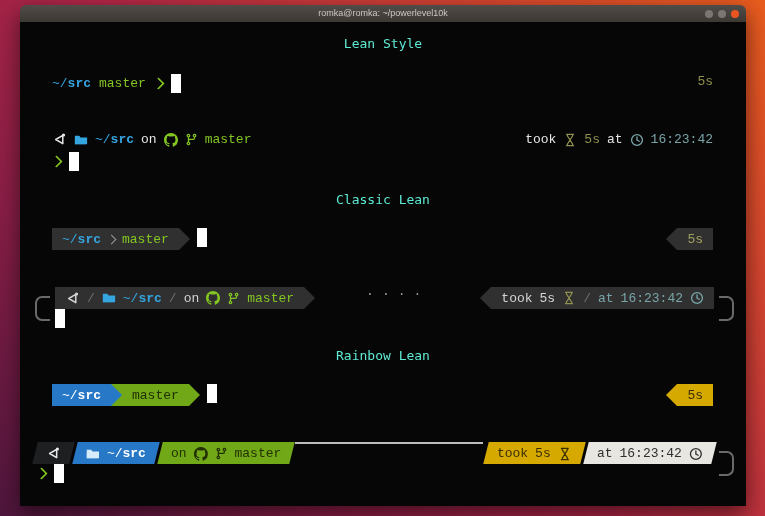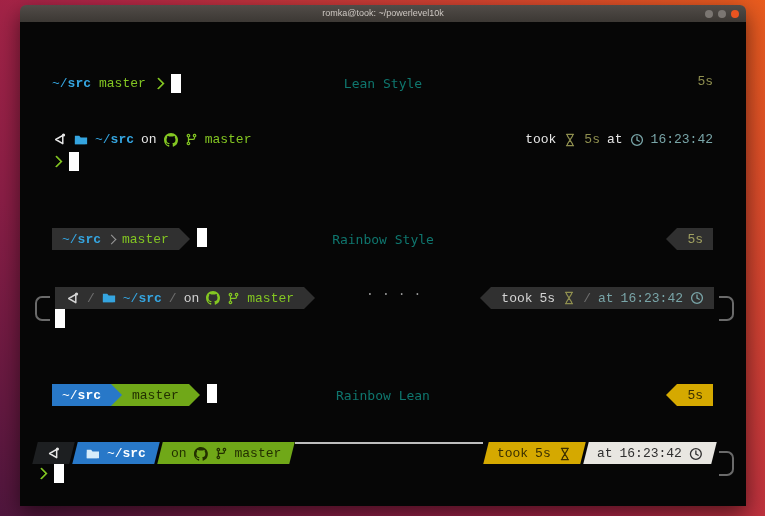--- a/index.html
+++ b/index.html
@@ -10,21 +10,21 @@
   .window{position:absolute;left:20px;top:5px;width:726px;height:501px;
        border-radius:6px 6px 0 0;box-shadow:0 8px 22px rgba(0,0,0,.55);}
   .titlebar{height:17px;background:linear-gradient(#514c48,#3c3834);
        border-radius:6px 6px 0 0;display:flex;align-items:center;justify-content:center;position:relative;}
   .title{font-family:"Liberation Sans",sans-serif;font-size:9px;color:#cdc7c2;line-height:17px;}
   .winbtns{position:absolute;right:7px;top:50%;transform:translateY(-50%);display:flex;gap:5px;}
   .wbtn{width:8px;height:8px;border-radius:50%;background:#7b7672;}
   .wbtn.close{background:#e95420;}
   .terminal{position:absolute;left:0;right:0;top:17px;bottom:0;background:#060606;
        color:#e6e6e6;font-size:13px;}
-  .hdr{position:absolute;left:0;right:0;text-align:center;color:#0f766e;margin-top:40px;}
+  .hdr{position:absolute;left:0;right:0;text-align:center;color:#5eead4;}
   .row{position:absolute;left:32px;right:33px;display:flex;align-items:flex-start;height:22px;font-family:Liberation Mono, monospace;}
   .row2{height:20px;}
   .irow{left:15px;right:12px;}
   .g{display:flex;align-items:center;gap:8px;}
   .g7{display:flex;align-items:center;gap:7px;}
   .grow{flex:1;}
   .c-blue{color:#35a5e0}.c-green{color:#83c622}.c-olive{color:#8f8f4f}
   .c-teal{color:#79a5a8}.c-white{color:#e6e6e6}.c-grey{color:#d4d4d4}
   .c-sep{color:#6e6e6e}.bold{font-weight:bold}
   .cursor{width:10px;height:19px;background:#ffffff;flex:none;}
@@ -92,21 +92,21 @@
       <circle cx="8" cy="8" r="6.2" fill="none" stroke="currentColor" stroke-width="1.5"></circle>
       <path d="M8 4.6V8l2.6 1.4" fill="none" stroke="currentColor" stroke-width="1.5" stroke-linecap="round"></path>
     </g>
   </defs>
 </svg>
 
 <div class="desktop">
   <div class="window">
 
     <div class="titlebar">
-      <span class="title">romka@took: ~/powerlevel10k</span>
+      <span class="title">romka@romka: ~/powerlevel10k</span>
       <span class="winbtns">
         <span class="wbtn"></span>
         <span class="wbtn"></span>
         <span class="wbtn close"></span>
       </span>
     </div>
 
     <div class="terminal">
 
       <div class="hdr" style="top:14px">Lean Style</div>
@@ -154,21 +154,21 @@
           <span class="c-teal">16:23:42</span>
         </span>
       </div>
       <div class="row row2" style="top:130px">
         <span class="g">
           <span class="chev"></span>
           <span class="cursor"></span>
         </span>
       </div>
 
-      <div class="hdr" style="top:170px">Rainbow Style</div>
+      <div class="hdr" style="top:170px">Classic Lean</div>
 
       <div class="row" style="top:206px">
         <span class="seg">
           <span class="c-blue"><span>~/</span><span class="bold">src</span></span>
           <span class="chev-thin"></span>
           <span class="c-green">master</span>
         </span>
         <span class="ar-r"></span>
         <span style="width:7px"></span>
         <span class="cursor"></span>

